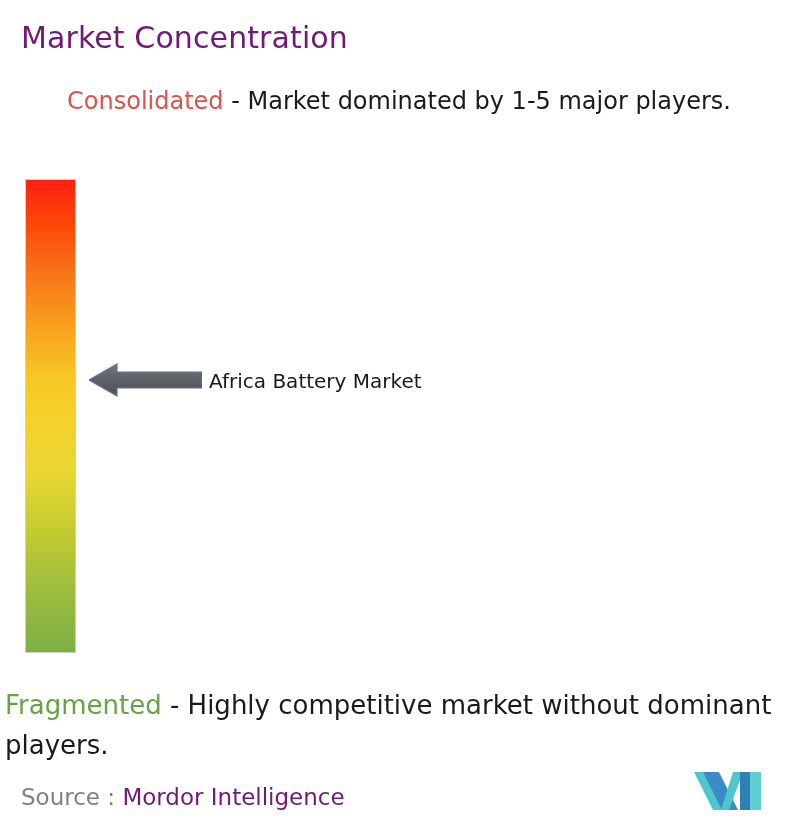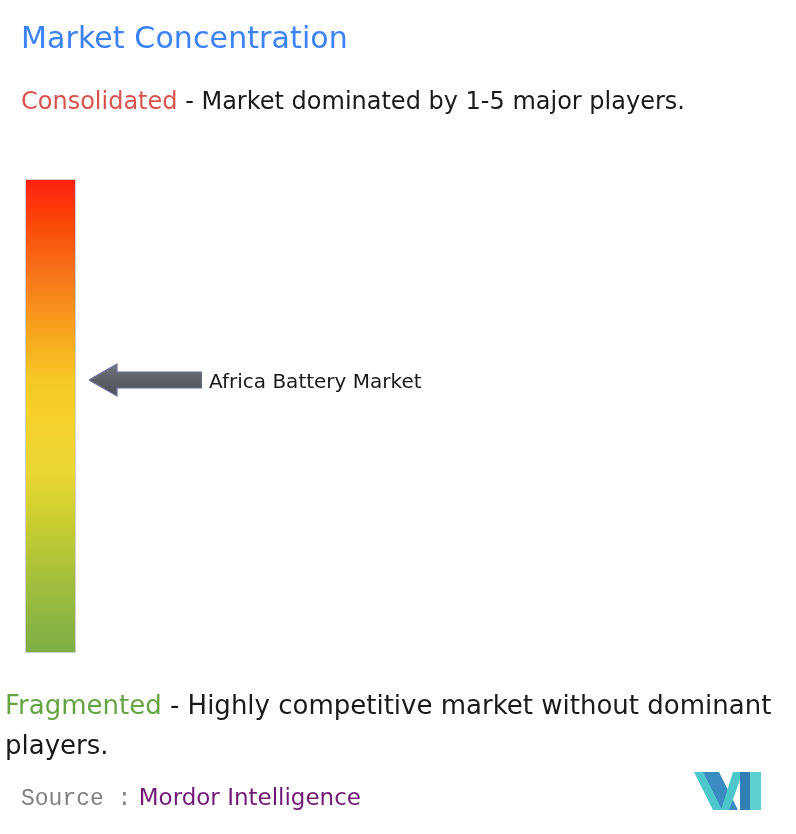--- a/index.html
+++ b/index.html
@@ -22,36 +22,37 @@
     overflow: hidden;
   }
 
   
   .chart-title {
     position: absolute;
     left: 21px;
     top: 19px;
     font-size: 30px;
     line-height: 38px;
-    color: #3b82f6;
+    color: #701a75;
     font-weight: 400;
     letter-spacing: 0.1px;
     white-space: nowrap;
   }
 
   
   .legend-top {
     position: absolute;
     left: 21px;
     top: 85px;
     width: 756px;
     font-size: 24px;
     line-height: 32px;
     color: #1a1a1a;
     font-weight: 400;
+    text-align: center;
   }
 
   .legend-bottom {
     position: absolute;
     left: 5px;
     top: 685px;
     width: 768px;
     font-size: 26px;
     line-height: 40px;
     color: #1a1a1a;
@@ -120,21 +121,21 @@
   .source-line {
     position: absolute;
     left: 21px;
     top: 782px;
     font-size: 23px;
     line-height: 30px;
     color: #808080;
     white-space: nowrap;
   }
 
-  .source-label { color: #808080; font-family: Liberation Mono, monospace; }
+  .source-label { color: #808080; }
   .source-value { color: #701a75; }
 
   
   .brand-logo {
     position: absolute;
     left: 694px;
     top: 766px;
     width: 68px;
     height: 50px;
   }

